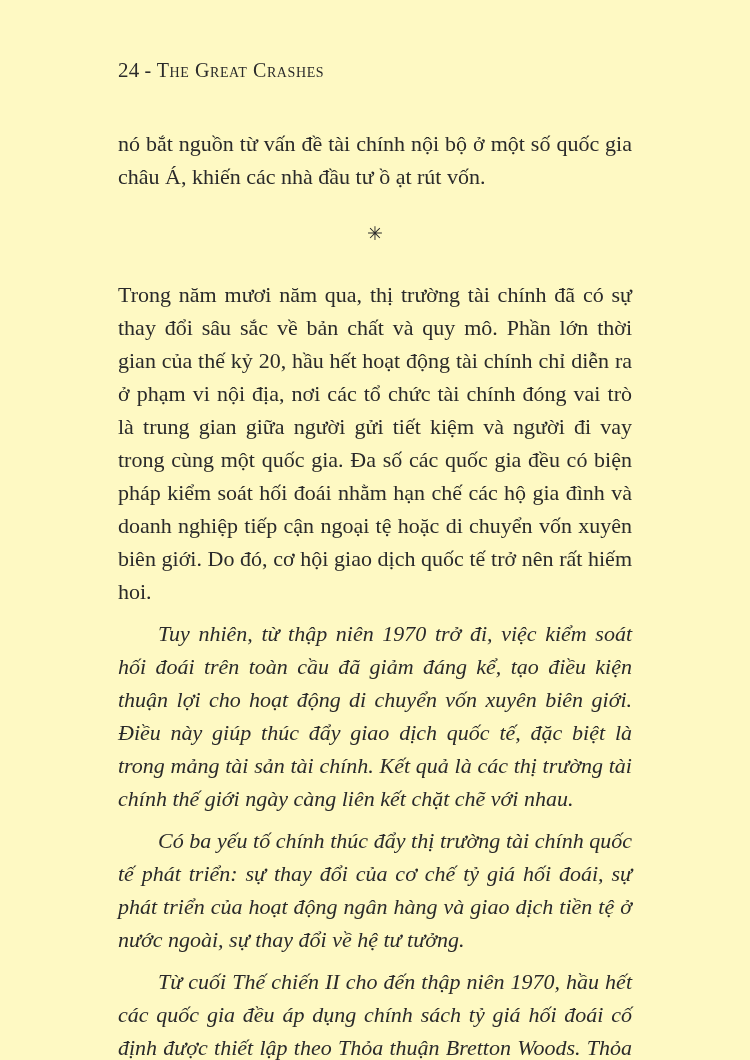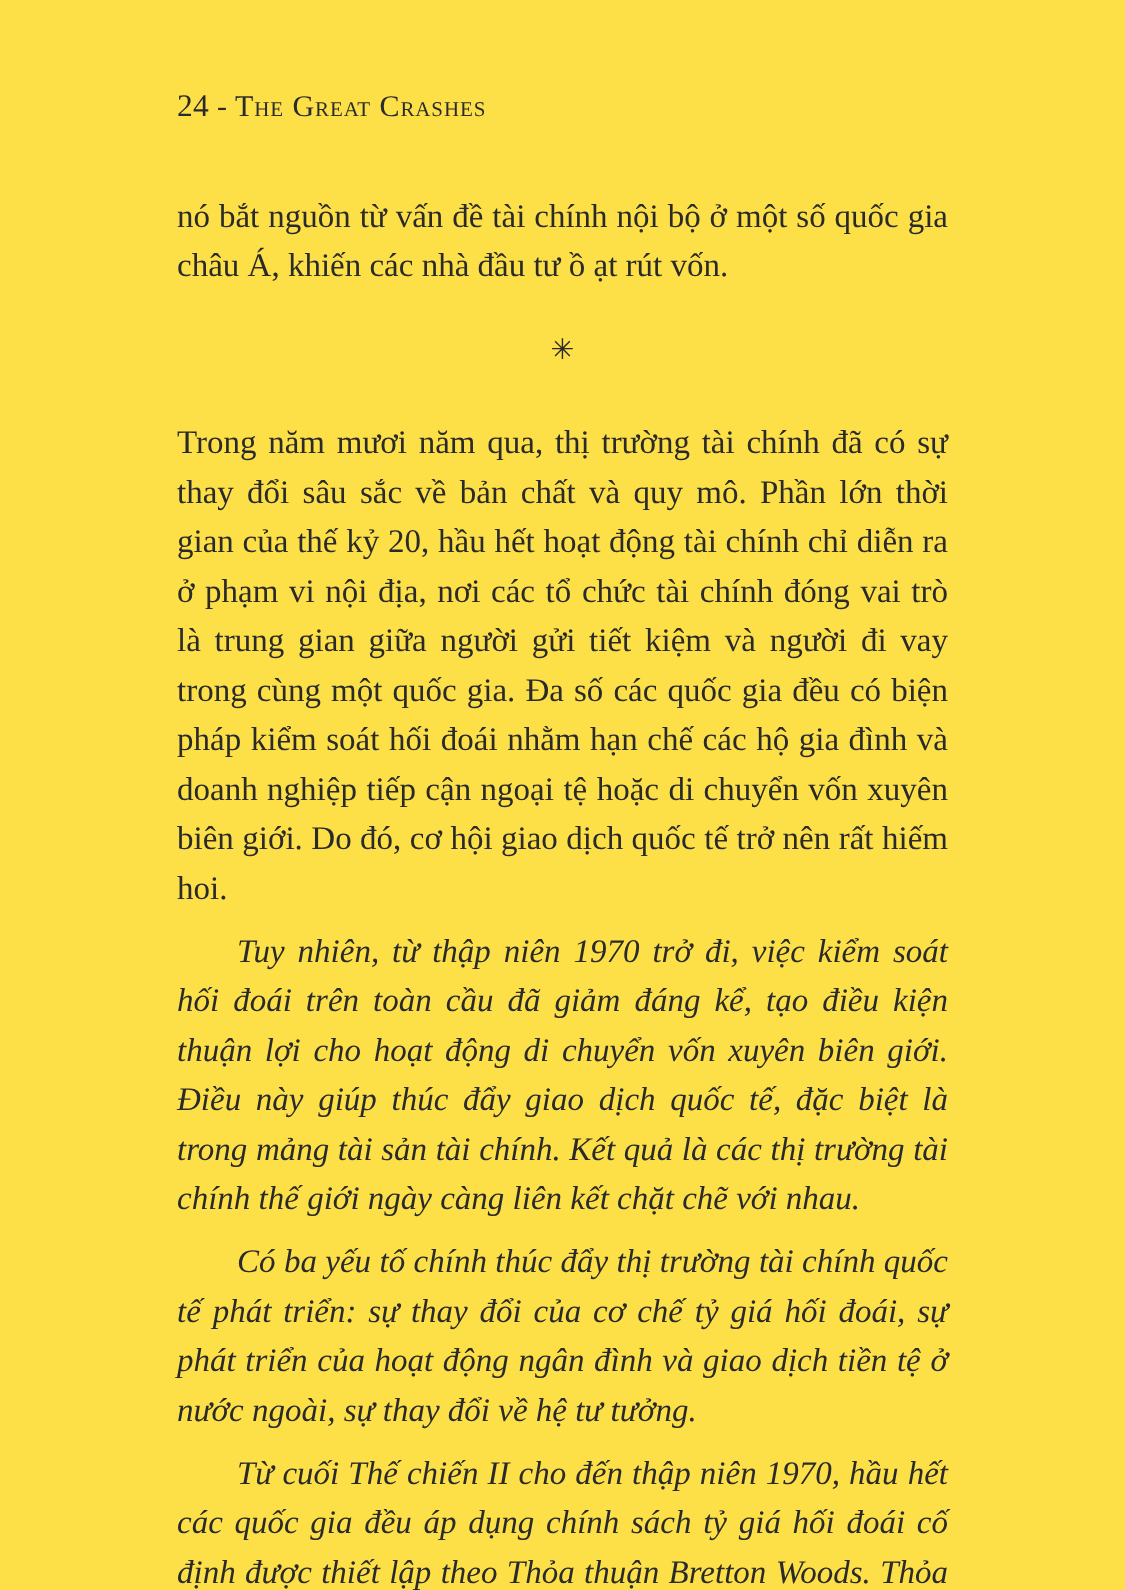--- a/index.html
+++ b/index.html
@@ -5,21 +5,21 @@
   html, body {
     margin: 0;
     padding: 0;
     background: #e8e8e8;
   }
   .page {
     position: relative;
     width: 750px;
     height: 1060px;
     margin: 0 auto;
-    background: #fde047;
+    background: #fef9c3;
     box-sizing: border-box;
     padding: 58px 118px 0 118px;
     font-family: "Liberation Serif", "DejaVu Serif", serif;
     color: #262626;
     overflow: hidden;
   }
   .running-head {
     font-size: 20px;
     letter-spacing: 0.2px;
     color: #2b2b2b;
@@ -68,19 +68,19 @@
   <main class="content">
 
     <p>nó bắt nguồn từ vấn đề tài chính nội bộ ở một số quốc gia châu Á, khiến các nhà đầu tư ồ ạt rút vốn.</p>
 
     <div class="divider">✳</div>
 
     <p>Trong năm mươi năm qua, thị trường tài chính đã có sự thay đổi sâu sắc về bản chất và quy mô. Phần lớn thời gian của thế kỷ 20, hầu hết hoạt động tài chính chỉ diễn ra ở phạm vi nội địa, nơi các tổ chức tài chính đóng vai trò là trung gian giữa người gửi tiết kiệm và người đi vay trong cùng một quốc gia. Đa số các quốc gia đều có biện pháp kiểm soát hối đoái nhằm hạn chế các hộ gia đình và doanh nghiệp tiếp cận ngoại tệ hoặc di chuyển vốn xuyên biên giới. Do đó, cơ hội giao dịch quốc tế trở nên rất hiếm hoi.</p>
 
     <p class="indented">Tuy nhiên, từ thập niên 1970 trở đi, việc kiểm soát hối đoái trên toàn cầu đã giảm đáng kể, tạo điều kiện thuận lợi cho hoạt động di chuyển vốn xuyên biên giới. Điều này giúp thúc đẩy giao dịch quốc tế, đặc biệt là trong mảng tài sản tài chính. Kết quả là các thị trường tài chính thế giới ngày càng liên kết chặt chẽ với nhau.</p>
 
-    <p class="indented">Có ba yếu tố chính thúc đẩy thị trường tài chính quốc tế phát triển: sự thay đổi của cơ chế tỷ giá hối đoái, sự phát triển của hoạt động ngân đình và giao dịch tiền tệ ở nước ngoài, sự thay đổi về hệ tư tưởng.</p>
+    <p class="indented">Có ba yếu tố chính thúc đẩy thị trường tài chính quốc tế phát triển: sự thay đổi của cơ chế tỷ giá hối đoái, sự phát triển của hoạt động ngân hàng và giao dịch tiền tệ ở nước ngoài, sự thay đổi về hệ tư tưởng.</p>
 
     <p class="indented">Từ cuối Thế chiến II cho đến thập niên 1970, hầu hết các quốc gia đều áp dụng chính sách tỷ giá hối đoái cố định được thiết lập theo Thỏa thuận Bretton Woods. Thỏa thuận này là kết quả của cuộc họp tại Bretton Woods, New Hampshire</p>
 
   </main>
 
 </div>
 
 </body></html>

